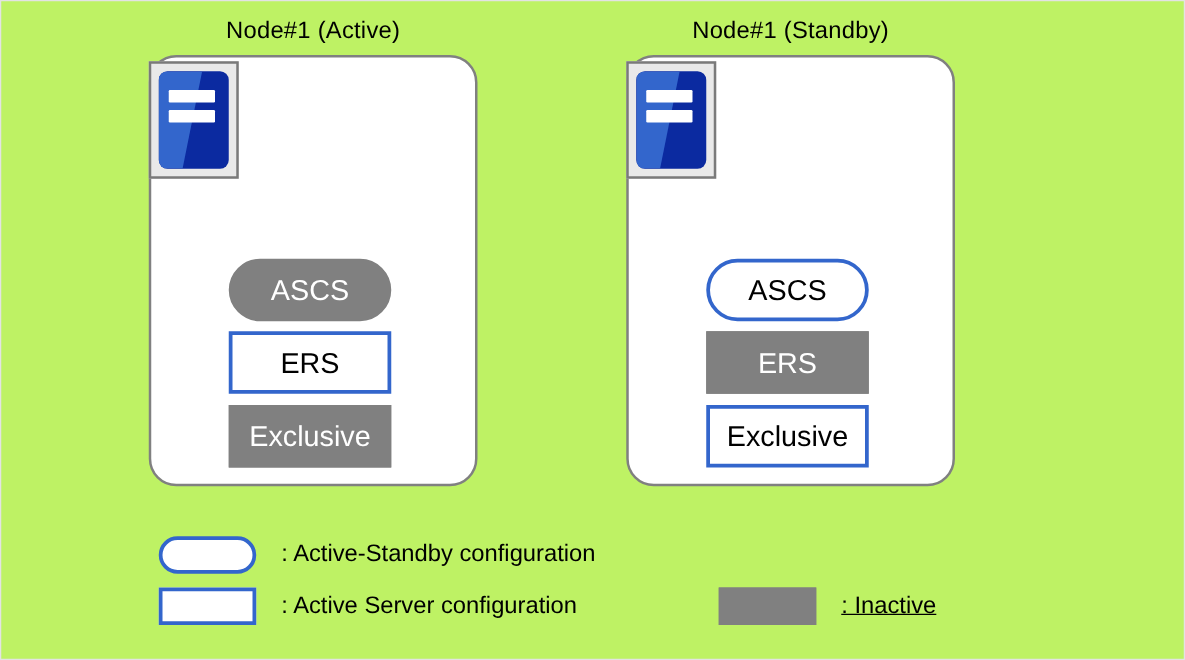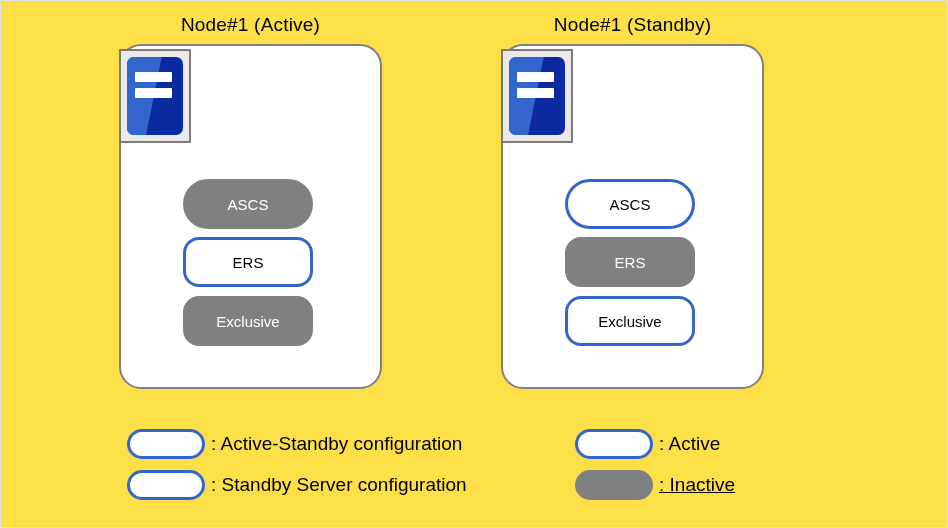--- a/index.html
+++ b/index.html
@@ -7,21 +7,21 @@
     padding: 0;
     background: #ffffff;
   }
   body {
     font-family: "Liberation Sans", sans-serif;
   }
   #canvas {
     position: relative;
     width: 948px;
     height: 528px;
-    background: #fde047;
+    background: #bef264;
     border: 1px solid #e3e3e3;
     box-sizing: border-box;
     overflow: hidden;
   }
 
   
   .node-title {
     position: absolute;
     font-size: 19px;
     color: #000000;
@@ -76,27 +76,28 @@
   .server-icon .bar.b2 { top: 40%; }
 
   
   .svc {
     position: absolute;
     width: 130px;
     height: 50px;
     display: flex;
     align-items: center;
     justify-content: center;
-    font-size: 15px;
+    font-size: 23px;
     box-sizing: border-box;
     white-space: nowrap;
+    margin-top: 28px;
   }
   
   .shape-pill { border-radius: 25px; }
-  .shape-rect { border-radius: 16px; }
+  .shape-rect { border-radius: 0; }
   
   .state-active {
     background: #ffffff;
     border: 3px solid #3366cc;
     color: #000000;
   }
   .state-inactive {
     background: #808080;
     border: 3px solid #808080;
     color: #ffffff;
@@ -111,21 +112,21 @@
   }
   .legend-swatch {
     width: 78px;
     height: 30px;
     box-sizing: border-box;
     flex: 0 0 auto;
   }
   .legend-label {
     font-size: 19px;
     color: #000000;
-    margin-left: 6px;
+    margin-left: 20px;
   }
 </style>
 </head>
 <body>
 
 <div id="canvas">
 
   <div class="node-title" style="left:118px; top:13px; width:263px;">Node#1 (Active)</div>
 
   <div class="node-box" style="left:118px; top:43px; width:263px; height:345px;"></div>
@@ -162,26 +163,22 @@
 
   <div class="svc shape-rect state-active" style="left:564px; top:295px;">Exclusive</div>
 
   <div class="legend-row" style="left:126px; top:428px;">
     <div class="legend-swatch shape-pill state-active"></div>
     <div class="legend-label">: Active-Standby configuration</div>
   </div>
 
   <div class="legend-row" style="left:126px; top:469px;">
     <div class="legend-swatch shape-rect state-active"></div>
-    <div class="legend-label">: Standby Server configuration</div>
+    <div class="legend-label">: Active Server configuration</div>
   </div>
 
-  <div class="legend-row" style="left:574px; top:428px;">
-    <div class="legend-swatch shape-rect state-active"></div>
-    <div class="legend-label">: Active</div>
-  </div>
 
   <div class="legend-row" style="left:574px; top:469px;text-decoration:underline;">
     <div class="legend-swatch shape-rect state-inactive"></div>
     <div class="legend-label">: Inactive</div>
   </div>
 
 </div>
 
 </body></html>

